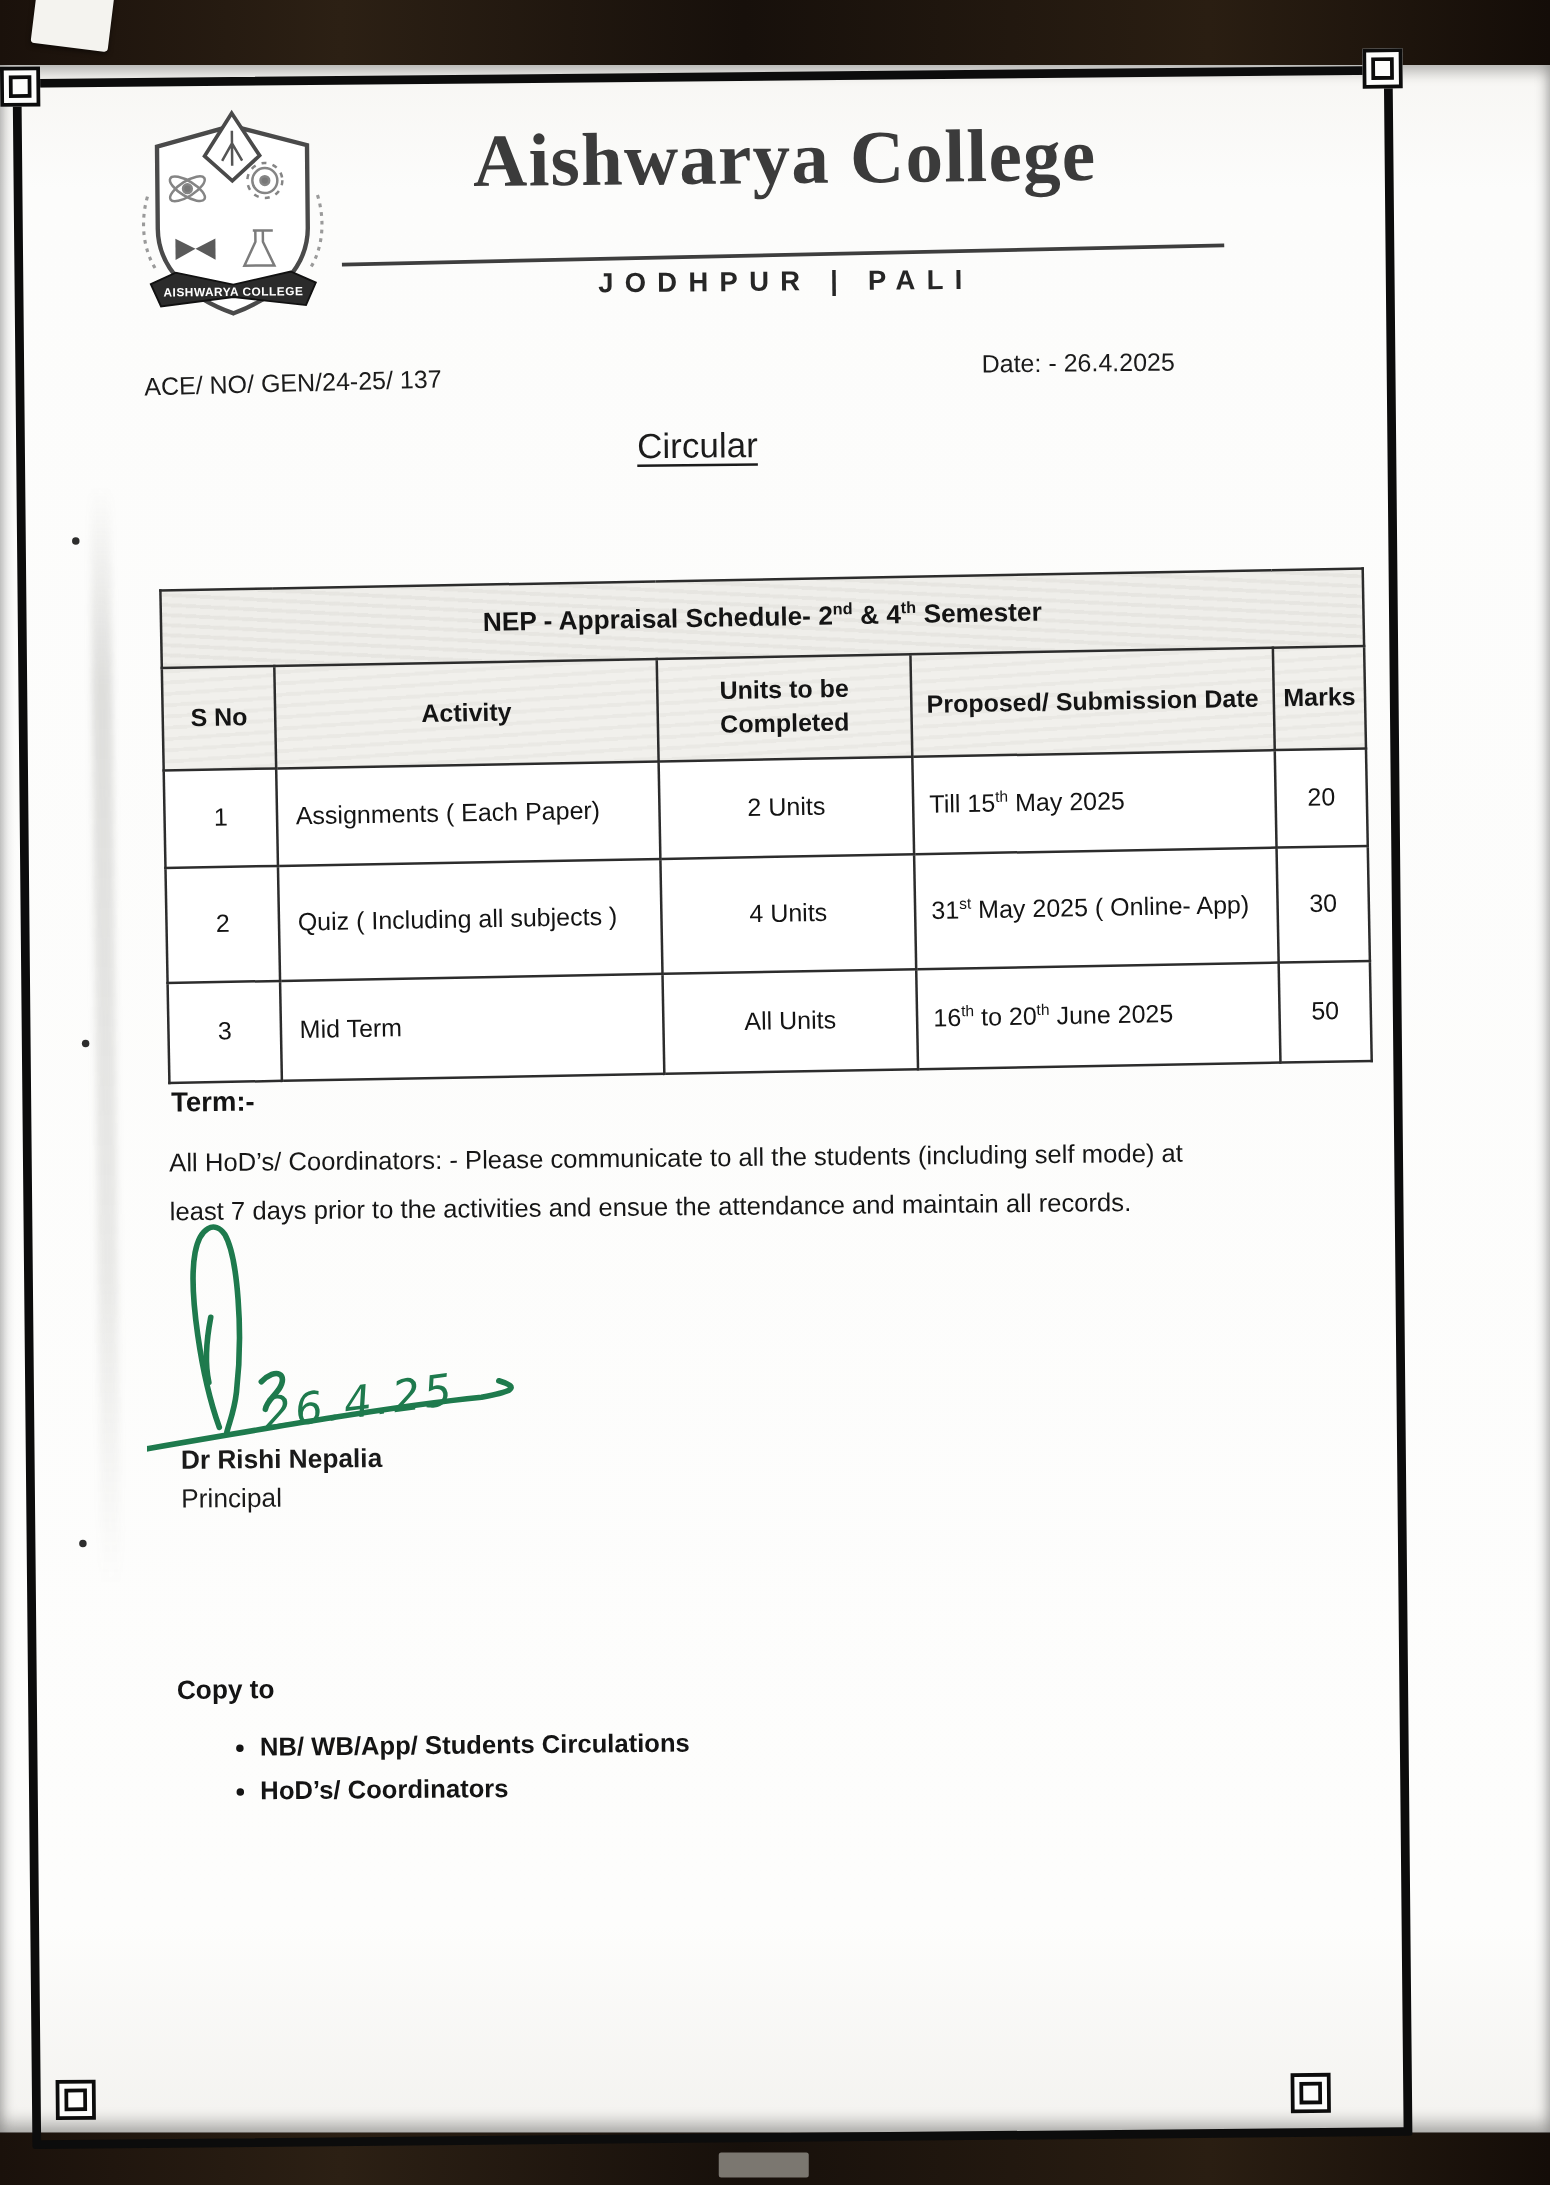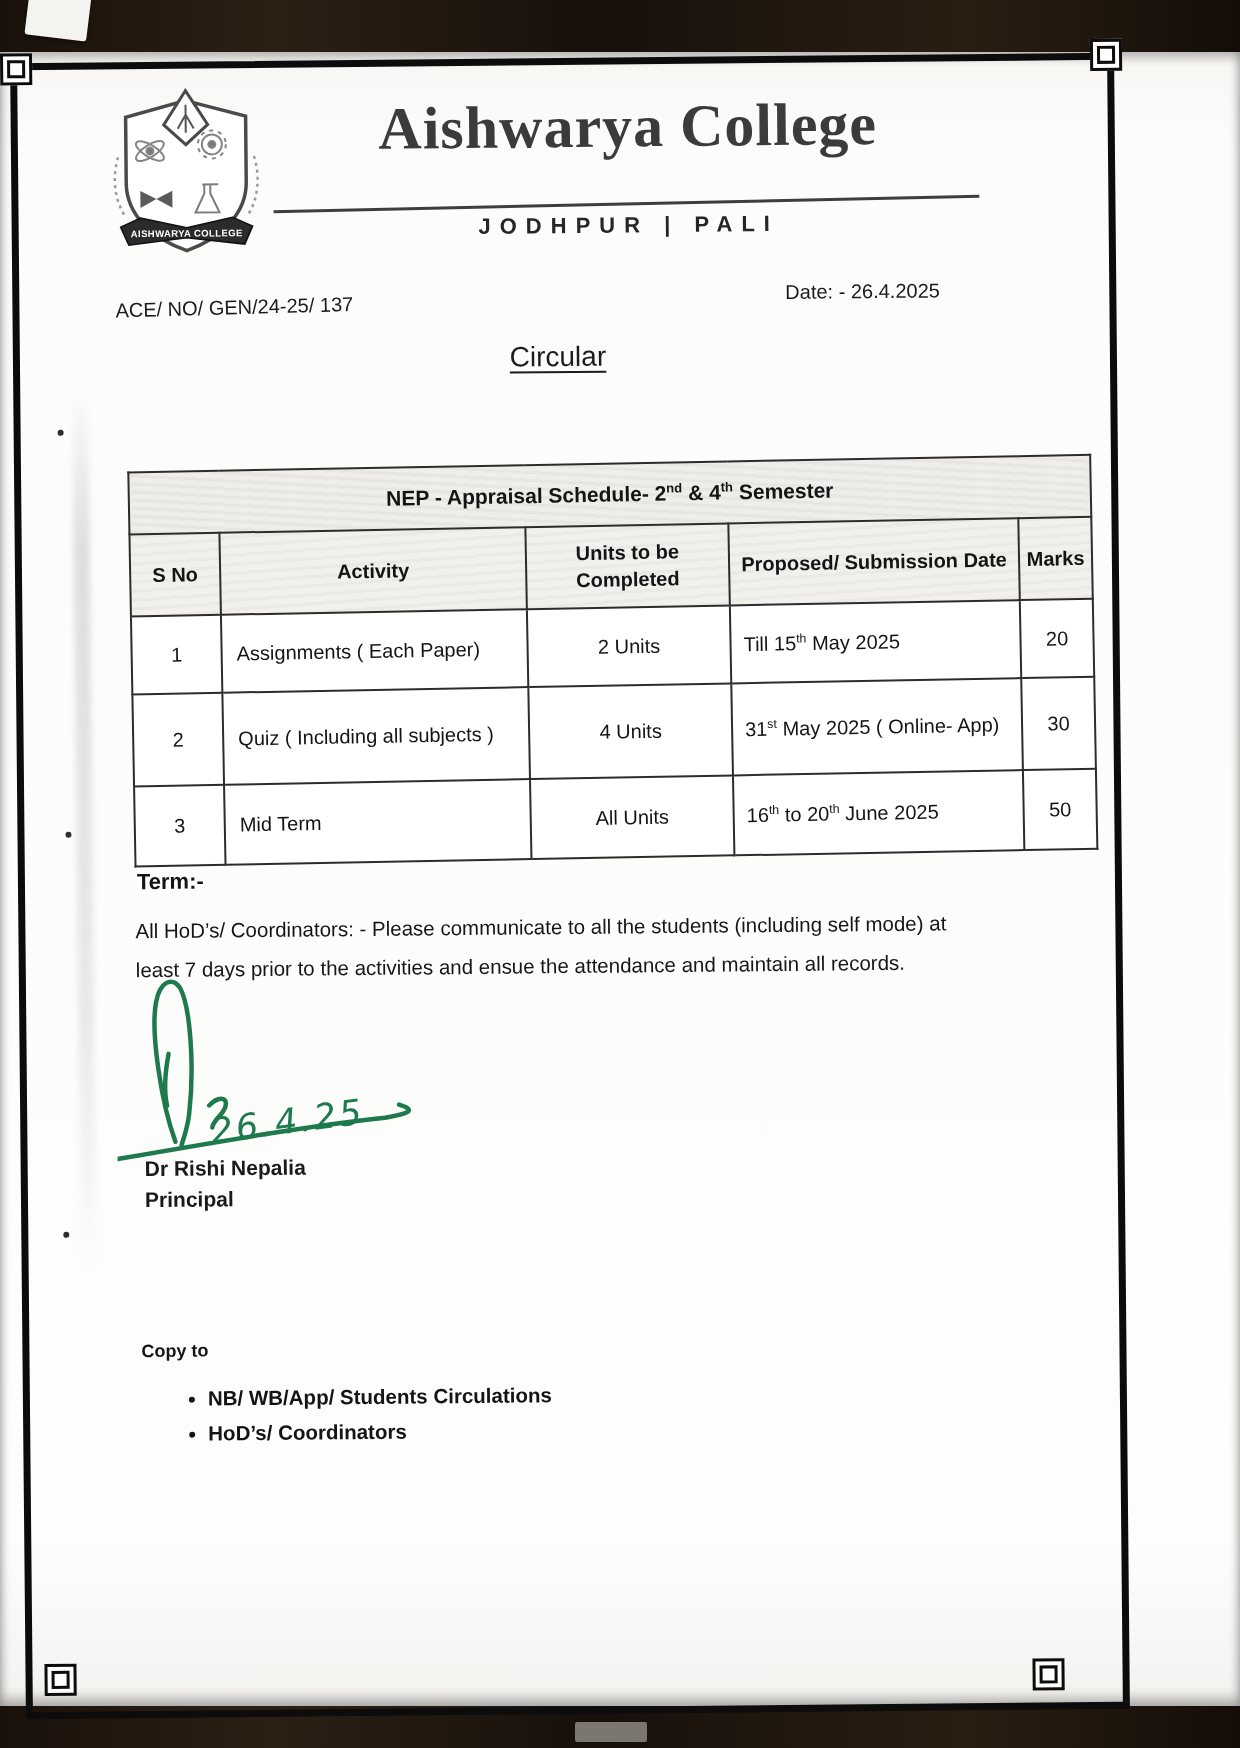--- a/index.html
+++ b/index.html
@@ -65,22 +65,22 @@
   .row-activity{padding-left:14px;text-align:left;}
   .row-date{padding-left:12px;text-align:left;}
   tr.r1 td{height:74px}
   tr.r2 td{height:88px}
   tr.r3 td{height:76px}
   sup{font-size:.62em;line-height:0;}
   .note-heading{position:absolute;left:112px;top:800px;font-size:22px;font-weight:bold;color:#141414;}
   .note-body{position:absolute;left:110px;top:842px;width:856px;font-size:20.5px;line-height:1.92;color:#161616;}
   .sig{position:absolute;left:90px;top:905px;width:580px;height:245px;}
   .sig-name{position:absolute;left:117px;top:1088px;font-size:21px;font-weight:bold;color:#1a1a1a;}
-  .sig-desig{position:absolute;left:117px;top:1119px;font-size:21px;font-weight:bold;color:#1a1a1a;}
-  .copy-heading{position:absolute;left:112px;top:1272px;font-size:18px;font-weight:bold;color:#141414;}
+  .sig-desig{position:absolute;left:117px;top:1119px;font-size:21px;font-weight:normal;color:#1a1a1a;}
+  .copy-heading{position:absolute;left:112px;top:1272px;font-size:21px;font-weight:bold;color:#141414;}
   ul.copy-list{position:absolute;left:158px;top:1318px;margin:0;padding-left:20px;}
   ul.copy-list li{font-size:20.5px;font-weight:bold;color:#141414;margin-bottom:11px;}
 </style>
 </head>
 <body>
 
 <div class="paper">
 
   <div class="frame">
     <div class="cmark cm-tl"></div>

